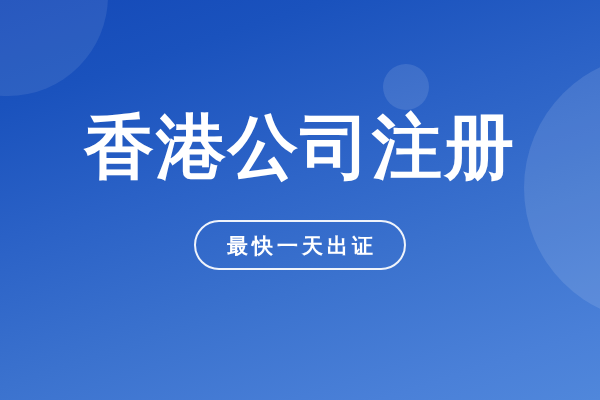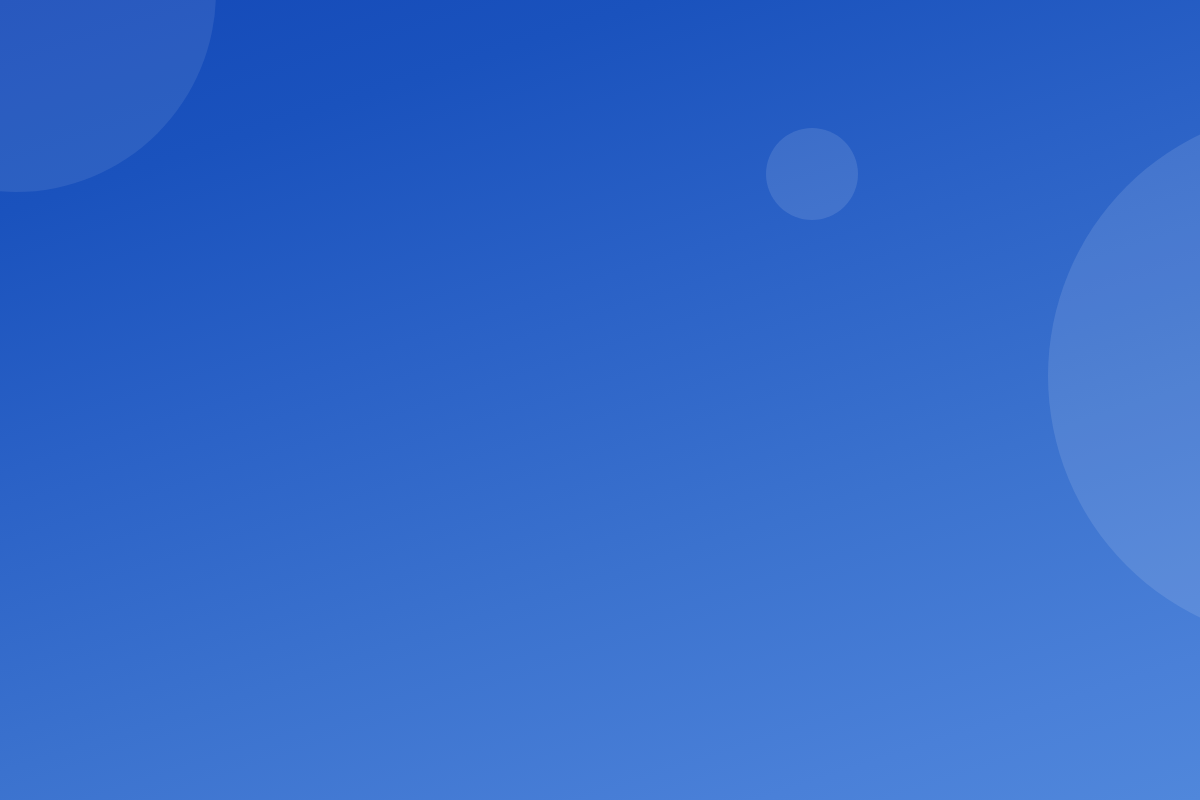--- a/index.html
+++ b/index.html
@@ -101,16 +101,20 @@
 <body>
 
 <div id="banner">
 
   <div class="deco-circle" id="circle-top-left"></div>
   <div class="deco-circle" id="circle-small-top"></div>
   <div class="deco-circle" id="circle-large-right"></div>
 
   <div id="content">
 
+    <div id="headline">香港公司注册</div>
 
+    <div id="subtitle-badge">
+      <span id="subtitle-text">最快一天出证</span>
+    </div>
 
   </div>
 </div>
 
 </body></html>

